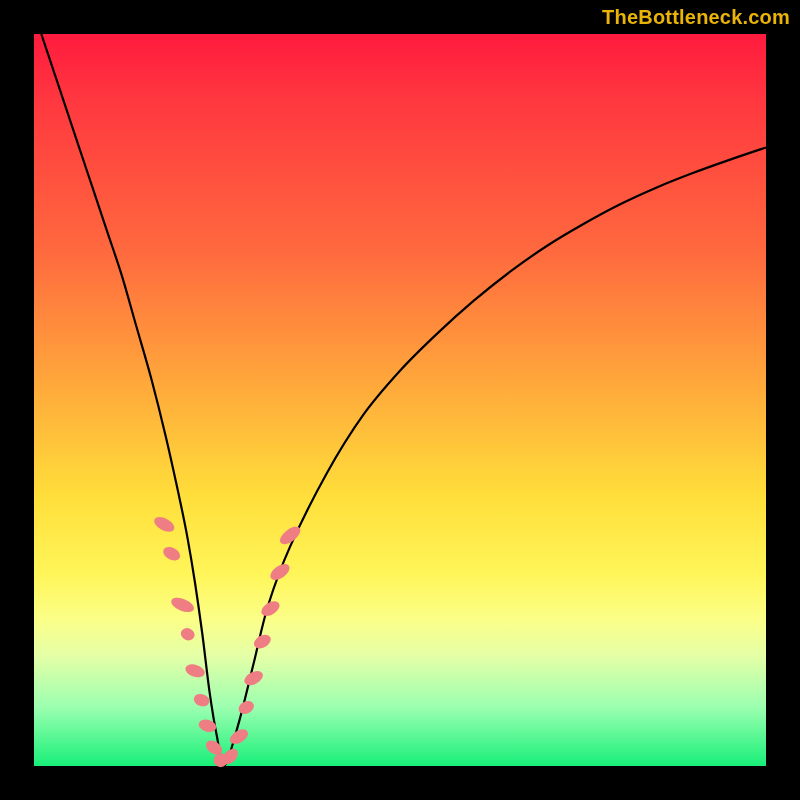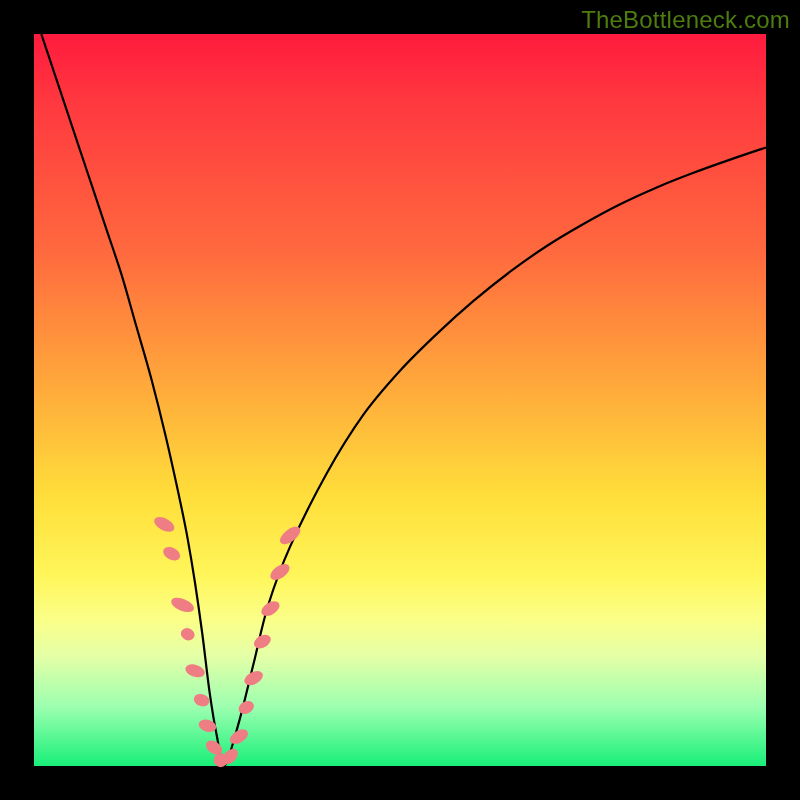--- a/index.html
+++ b/index.html
@@ -36,23 +36,23 @@
       #fbff88 80%,
       #e4ffa7 85%,
       #9bffb0 92%,
       #18ef79 100%
     );
   }
   .watermark {
     position: absolute;
     top: 6px;
     right: 10px;
-    color: #4d7c0f;
-    font-size: 24px;
-    font-weight: 400;
+    color: #eab308;
+    font-size: 20px;
+    font-weight: 700;
     letter-spacing: 0.2px;
     user-select: none;
   }
   svg.curve {
     position: absolute;
     left: 0;
     top: 0;
     width: 732px;
     height: 732px;
     overflow: visible;

